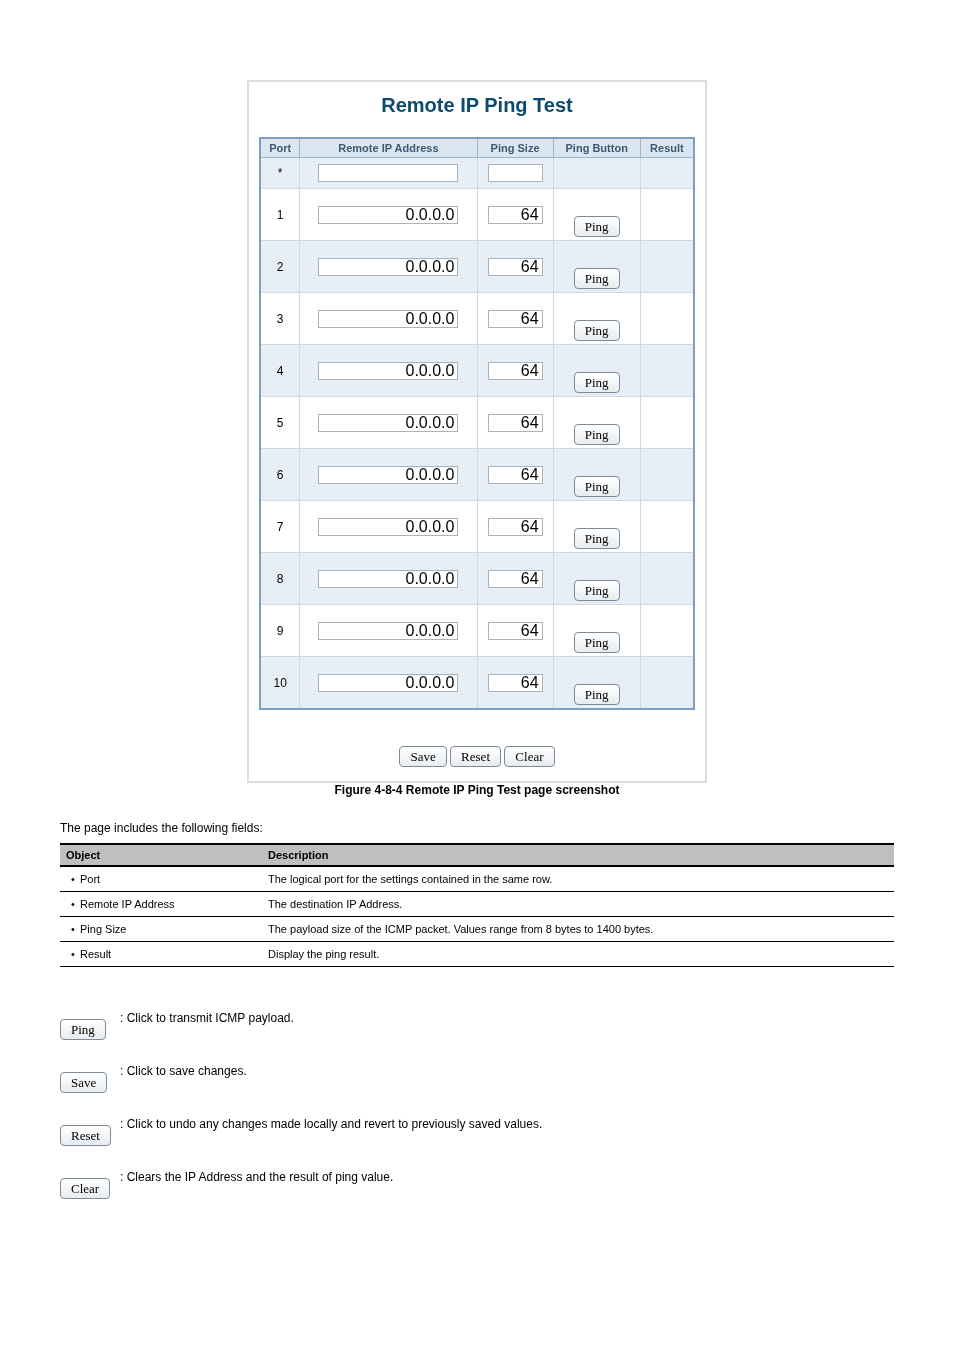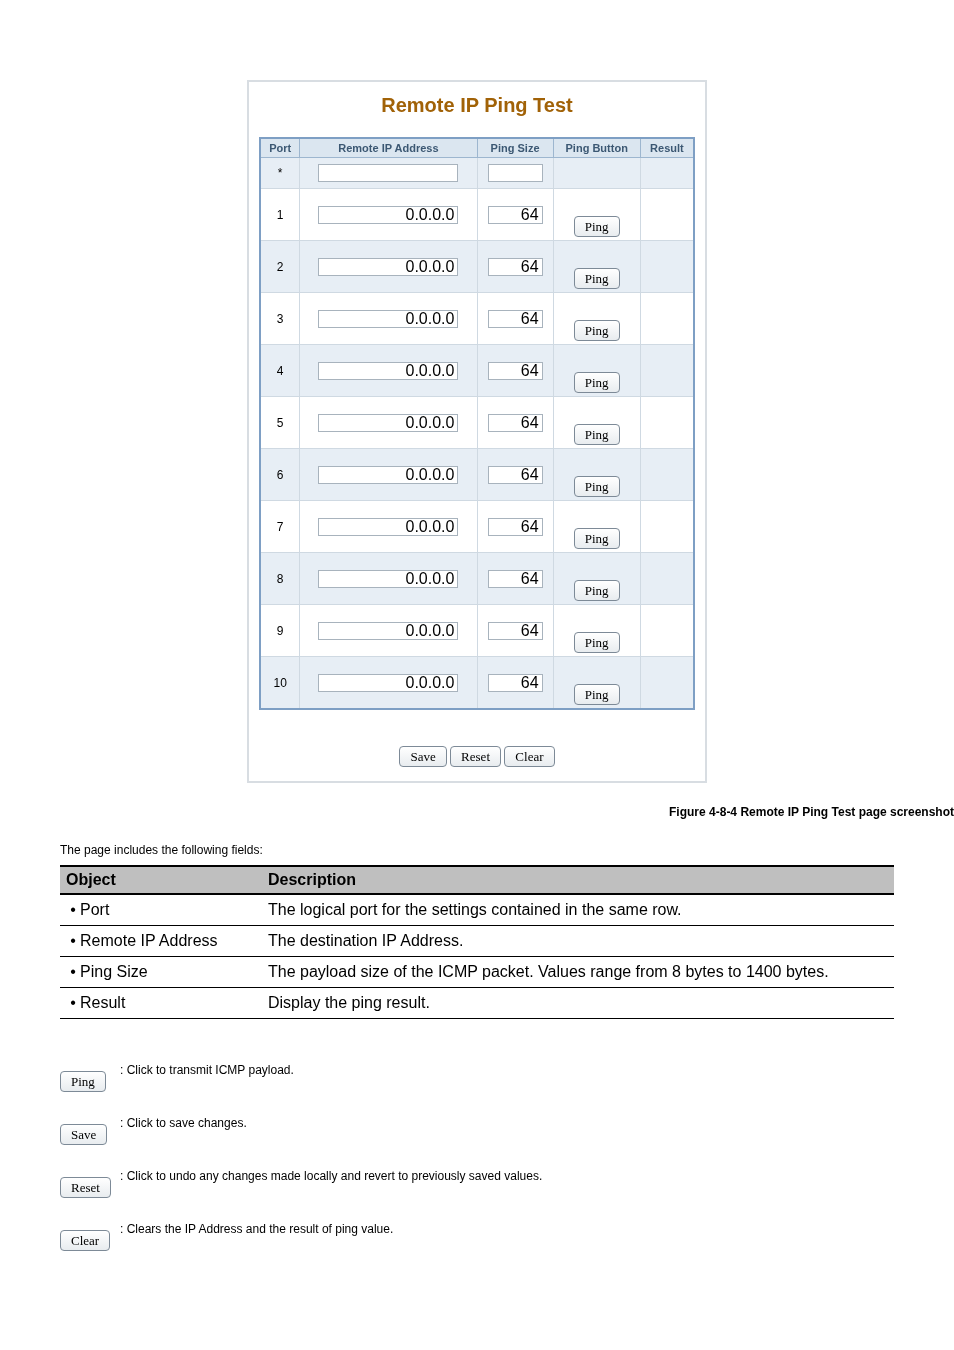--- a/index.html
+++ b/index.html
@@ -21,21 +21,21 @@
     justify-content: center;
   }
   .panel {
     border: 2px solid #d8dde2;
     background: #ffffff;
     width: 460px;
     padding: 8px 10px 14px 10px;
     box-sizing: border-box;
   }
   .panel-title {
-    color: #a16207;
+    color: #0c4a6e;
     font-weight: bold;
     font-size: 20px;
     text-align: center;
     margin: 4px 0 20px 0;
   }
   table.ping-table {
     border-collapse: collapse;
     width: 100%;
     border: 2px solid #7e9fc4;
     font-size: 12px;
@@ -79,34 +79,33 @@
     padding: 1px 10px;
     cursor: pointer;
     line-height: 17px;
     margin-top: 24px;
   }
   .panel-buttons {
     text-align: center;
     padding-top: 12px;
   }
   .figure-caption {
-    text-align: right;
+    text-align: center;
     font-weight: bold;
     font-size: 12px;
-    margin-top: 22px;
   }
   .desc-text {
     padding: 24px 60px 0 60px;
     font-size: 12px;
   }
   table.obj-table {
     border-collapse: collapse;
     width: 100%;
     margin-top: 8px;
-    font-size: 16px;
+    font-size: 11px;
   }
   table.obj-table thead tr {
     background: #bfbfbf;
   }
   table.obj-table th {
     text-align: left;
     font-weight: bold;
     padding: 4px 6px;
     border-top: 2px solid #000;
     border-bottom: 2px solid #000;

